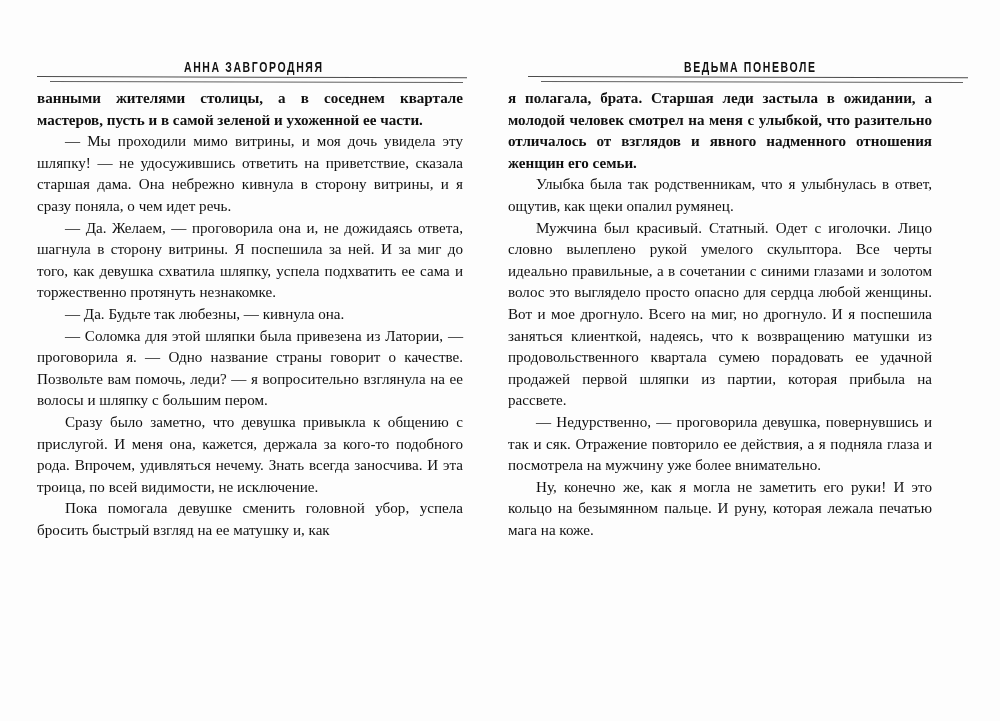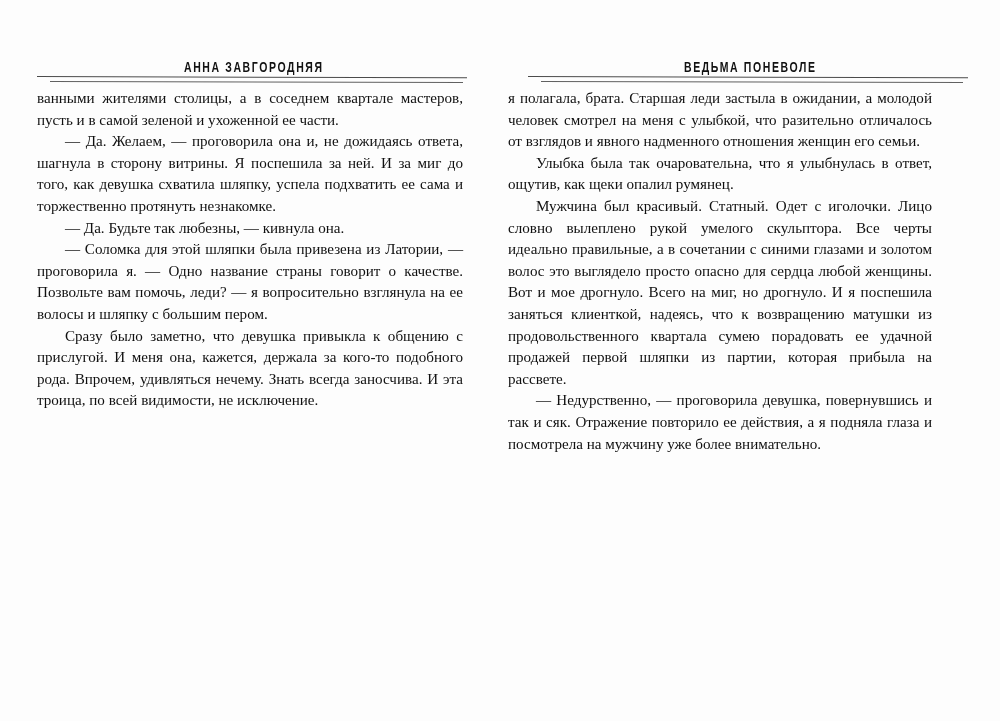--- a/index.html
+++ b/index.html
@@ -78,21 +78,21 @@
     text-align: justify;
     text-justify: inter-word;
     hyphens: manual;
   }
   .page-right .body-col { width: 424px; }
 
   .body-col p {
     margin: 0;
     text-indent: 28px;
   }
-  .body-col p.no-indent { text-indent: 0; }
+  .body-col p.no-indent { text-indent: 0; font-weight: bold; }
 
   
   .folio {
     position: absolute;
     bottom: 22px;
     font-family: "Liberation Sans", "DejaVu Sans", sans-serif;
     font-weight: bold;
     font-size: 11px;
     color: #161616;
     transform: scaleY(1.25);
@@ -140,24 +140,26 @@
     <div class="header-zone">
       <div class="running-head">АННА ЗАВГОРОДНЯЯ</div>
       <div class="rule-group">
         <div class="rule rule-a"></div>
         <div class="rule rule-b"></div>
       </div>
     </div>
 
     <div class="body-col">
       <p class="no-indent">ванными жителями столицы, а в соседнем квартале мастеров, пусть и в самой зеленой и ухоженной ее части.</p>
+      <p>— Мы проходили мимо витрины, и моя дочь увидела эту шляпку! — не удосужившись ответить на приветствие, сказала старшая дама. Она небрежно кивнула в сторону витрины, и я сразу поняла, о чем идет речь.</p>
       <p>— Да. Желаем, — проговорила она и, не дожидаясь ответа, шагнула в сторону витрины. Я поспешила за ней. И за миг до того, как девушка схватила шляпку, успела подхватить ее сама и торжественно протянуть незнакомке.</p>
       <p>— Да. Будьте так любезны, — кивнула она.</p>
       <p>— Соломка для этой шляпки была привезена из Латории, — проговорила я. — Одно название страны говорит о качестве. Позвольте вам помочь, леди? — я вопросительно взглянула на ее волосы и шляпку с большим пером.</p>
       <p>Сразу было заметно, что девушка привыкла к общению с прислугой. И меня она, кажется, держала за кого-то подобного рода. Впрочем, удивляться нечему. Знать всегда заносчива. И эта троица, по всей видимости, не исключение.</p>
+      <p>Пока помогала девушке сменить головной убор, успела бросить быстрый взгляд на ее матушку и, как</p>
     </div>
 
     <div class="folio">4</div>
     <div class="scan-smudge">
       <span class="sm1"></span>
         <span class="sm2"></span>
         <span class="sm3"></span>
       <span class="sm4"></span>
         <span class="sm5"></span>
     </div>
@@ -170,21 +172,22 @@
     <div class="header-zone">
       <div class="running-head">ВЕДЬМА ПОНЕВОЛЕ</div>
       <div class="rule-group">
         <div class="rule rule-a"></div>
         <div class="rule rule-b"></div>
       </div>
     </div>
 
     <div class="body-col">
       <p class="no-indent">я полагала, брата. Старшая леди застыла в ожидании, а молодой человек смотрел на меня с улыбкой, что разительно отличалось от взглядов и явного надменного отношения женщин его семьи.</p>
-      <p>Улыбка была так очаровательна, что я улыбнулась в ответ, ощутив, как щеки опалил румянец.</p>
+      <p>Улыбка была так родственникам, что я улыбнулась в ответ, ощутив, как щеки опалил румянец.</p>
       <p>Мужчина был красивый. Статный. Одет с иголочки. Лицо словно вылеплено рукой умелого скульптора. Все черты идеально правильные, а в сочетании с синими глазами и золотом волос это выглядело просто опасно для сердца любой женщины. Вот и мое дрогнуло. Всего на миг, но дрогнуло. И я поспешила заняться клиенткой, надеясь, что к возвращению матушки из продовольственного квартала сумею порадовать ее удачной продажей первой шляпки из партии, которая прибыла на рассвете.</p>
       <p>— Недурственно, — проговорила девушка, повернувшись и так и сяк. Отражение повторило ее действия, а я подняла глаза и посмотрела на мужчину уже более внимательно.</p>
+      <p>Ну, конечно же, как я могла не заметить его руки! И это кольцо на безымянном пальце. И руну, которая лежала печатью мага на коже.</p>
     </div>
 
     <div class="folio">5</div>
   </div>
 
 </div>
 
 </body></html>

